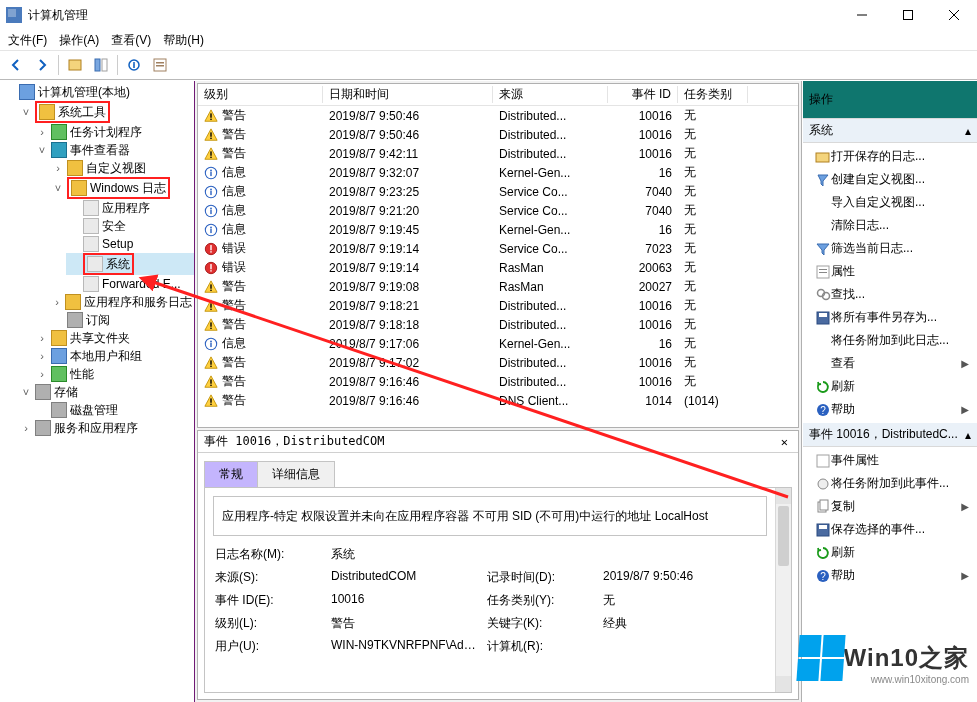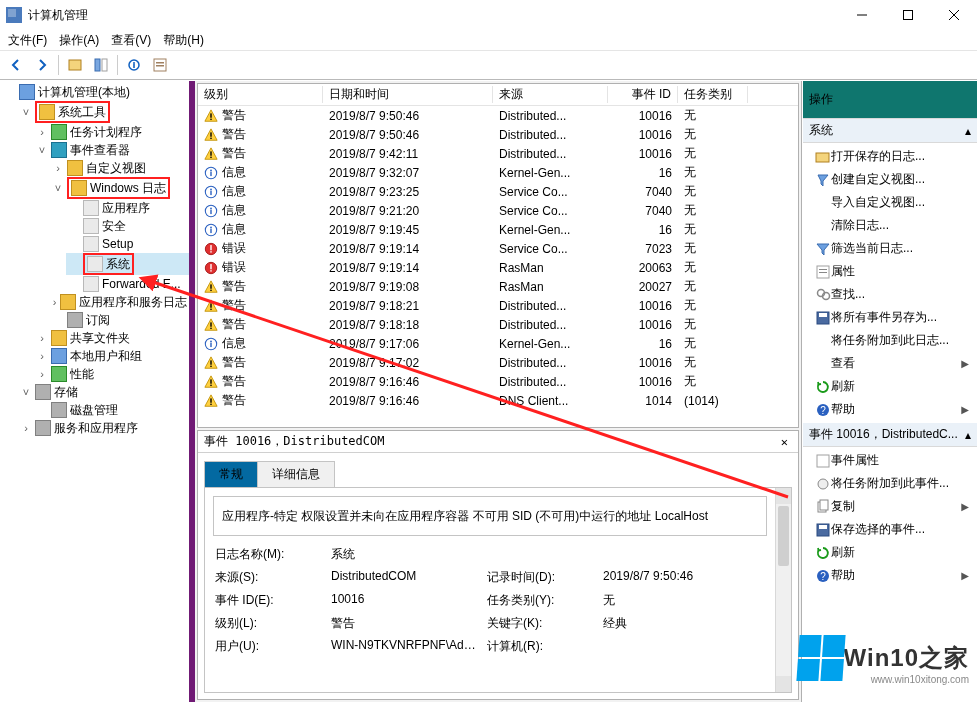--- a/index.html
+++ b/index.html
@@ -35,21 +35,21 @@
 
   
   .toolbar { height: 30px; border-top:1px solid #e5e5e5; border-bottom:1px solid #b9b9b9; background:#fff; display:flex; align-items:center; padding:0 4px; gap:2px; }
   .tbtn { width:24px; height:24px; display:flex; align-items:center; justify-content:center; border:1px solid transparent; }
   .tsep { width:1px; height:20px; background:#ccc; margin:0 2px; }
 
   
   .main { display:flex; height: calc(702px - 30px - 20px - 30px); border-top:1px solid #fff; }
 
   
-  .tree-pane { width: 195px; border-right:6px solid #701a75; background:#fff; overflow:hidden; padding:2px 0 0 2px;}
+  .tree-pane { width: 195px; border-right:1px solid #701a75; background:#fff; overflow:hidden; padding:2px 0 0 2px;}
   .tree { list-style:none; margin:0; padding:0; }
   .tree li { line-height:18px; white-space:nowrap; }
   .tree ul { list-style:none; margin:0; padding-left:16px; }
   .trow { display:flex; align-items:center; gap:3px; padding:0 2px; }
   .twist { width:12px; text-align:center; color:#606060; cursor:default; font-size:11px; }
   .ticon { width:16px; height:16px; display:inline-block; background:#f0c040; border:1px solid #c09020; flex:0 0 auto; }
   .ticon.blue { background:#6ca0e0; border-color:#3a6cb0; }
   .ticon.green { background:#60c060; border-color:#2a8a2a; }
   .ticon.gray { background:#b0b0b0; border-color:#808080; }
   .ticon.teal { background:#30a0c0; border-color:#1a7090; }
@@ -71,21 +71,21 @@
   .et-row { display:flex; height:19px; align-items:center; font-size:12px; border-bottom:0; }
   .et-row .col { padding:0 6px; overflow:hidden; text-overflow:ellipsis; white-space:nowrap; }
   .sev-icon { width:14px; height:14px; margin-right:4px; flex:0 0 auto; display:inline-block; vertical-align:middle;}
   .lvl-cell { display:flex; align-items:center; }
 
   
   .detail-wrap { flex:1; border:1px solid #b0b0b0; margin:0 2px 2px 2px; background:#fff; display:flex; flex-direction:column; min-height:0;}
   .detail-title { display:flex; align-items:center; height:22px; padding:0 6px; border-bottom:1px solid #d0d0d0; background:#fff; font-family:"SimSun", monospace; font-size:12px;}
   .detail-title .x { margin-left:auto; font-weight:bold; cursor:default; padding:0 4px;}
   .detail-tabs { display:flex; padding:8px 6px 0 6px; background:#fff; }
-  .dtab { padding:4px 14px; border:1px solid #c4c4c4; border-bottom:none; background:#0369a1; margin-right:-1px; font-size:12px;}
+  .dtab { padding:4px 14px; border:1px solid #c4c4c4; border-bottom:none; background:#c4b5fd; margin-right:-1px; font-size:12px;}
   .dtab.inactive { background:#f0f0f0; }
   .detail-body { border:1px solid #c4c4c4; margin:0 6px 6px 6px; display:flex; flex:1; min-height:0;}
   .detail-inner { flex:1; overflow:auto; }
   .desc-box { border:1px solid #c4c4c4; margin:8px 8px 6px 8px; padding:8px; height:40px; font-size:12px; display:flex; align-items:center; overflow:hidden; white-space:nowrap; text-overflow:ellipsis; }
   .props { display:grid; grid-template-columns: 110px 150px 110px 1fr; row-gap:6px; column-gap:6px; padding:4px 10px; font-size:12px; }
   .props .label { color:#000; white-space:nowrap; overflow:hidden; text-overflow:ellipsis;}
   .props .val { color:#000; white-space:nowrap; overflow:hidden; text-overflow:ellipsis;}
   .vscroll { width:16px; background:#f0f0f0; border-left:1px solid #d8d8d8; position:relative; }
   .vscroll::before, .vscroll::after{content:"";position:absolute;left:0;right:0;height:16px;background:#e4e4e4;}
   .vscroll::before{top:0;} .vscroll::after{bottom:0;}

